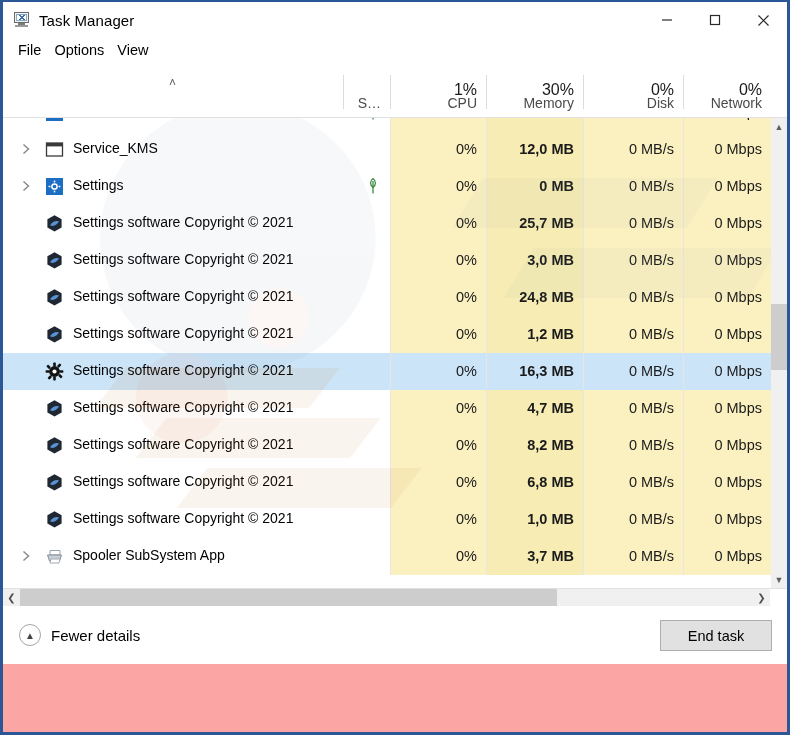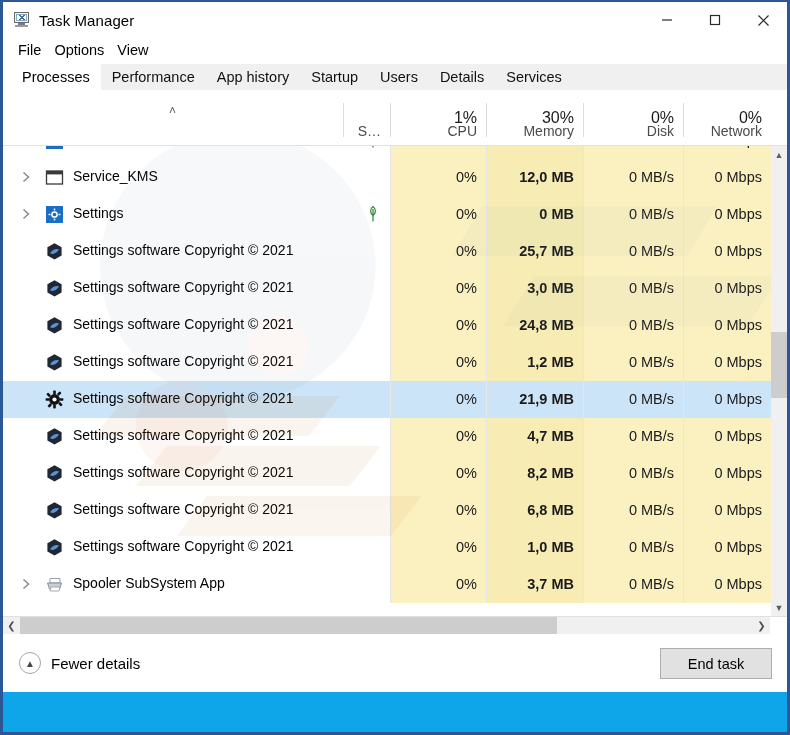--- a/index.html
+++ b/index.html
@@ -17,21 +17,21 @@
 
   
   #window {
     position: absolute;
     left: 0; top: 0;
     width: 790px;
     height: 735px;
     box-sizing: border-box;
     border: 3px solid #2b5797;
     border-top-width: 2px;
-    background: #0ea5e9;
+    background: #fca5a5;
     overflow: hidden;
   }
 
   
   #titlebar {
     position: relative;
     height: 36px;
     background: #ffffff;
     display: flex;
     align-items: center;
@@ -443,30 +443,20 @@
       </div>
     </div>
   </div>
 
   <div id="menubar">
       <div class="menu-item">File</div>
       <div class="menu-item">Options</div>
       <div class="menu-item">View</div>
     </div>
 
-  <div id="tabstrip">
-      <div class="tab active">Processes</div>
-      <div class="tab">Performance</div>
-      <div class="tab">App history</div>
-      <div class="tab">Startup</div>
-      <div class="tab">Users</div>
-      <div class="tab">Details</div>
-      <div class="tab">Services</div>
-      <div id="tab-filler"></div>
-    </div>
 
   <div id="header">
     <div id="header-sort">˄</div>
       <div class="hcol" style="left: 340px; width: 47px;">
         <div class="hlab">S…</div>
       </div>
       <div class="hsep" style="left: 340px;"></div>
       <div class="hcol" style="left: 387px; width: 96px;">
         <div class="hval">1%</div>
         <div class="hlab">CPU</div>
@@ -668,21 +658,21 @@
                 <rect x="14.4" y="8.2" width="4" height="2.6" rx="0.7"></rect>
                 <rect x="2.3" y="2.8" width="2.6" height="4" rx="0.7" transform="rotate(-45 3.6 4.8)"></rect>
                 <rect x="14.1" y="12.2" width="2.6" height="4" rx="0.7" transform="rotate(-45 15.4 14.2)"></rect>
                 <rect x="12.2" y="2.3" width="4" height="2.6" rx="0.7" transform="rotate(-45 14.2 3.6)"></rect>
                 <rect x="2.8" y="14.1" width="4" height="2.6" rx="0.7" transform="rotate(-45 4.8 15.4)"></rect>
               </g>
               <circle cx="9.5" cy="9.5" r="2.1" fill="#ffffff"></circle>
             </svg></div>
           <div class="proc-name">Settings software Copyright © 2021</div>
           <div class="cellval v-cpu">0%</div>
-          <div class="cellval v-mem">21,9 MB</div>
+          <div class="cellval v-mem">16,3 MB</div>
           <div class="cellval v-disk">0 MB/s</div>
           <div class="cellval v-net">0 Mbps</div>
         </div>
         <div class="row">
           <div class="cellbg cpu-bg"></div>
           <div class="cellbg mem-bg"></div>
           <div class="cellbg disk-bg"></div>
           <div class="cellbg net-bg"></div>
           <div class="colsep" style="left: 387px;"></div>
           <div class="colsep" style="left: 483px;"></div>

